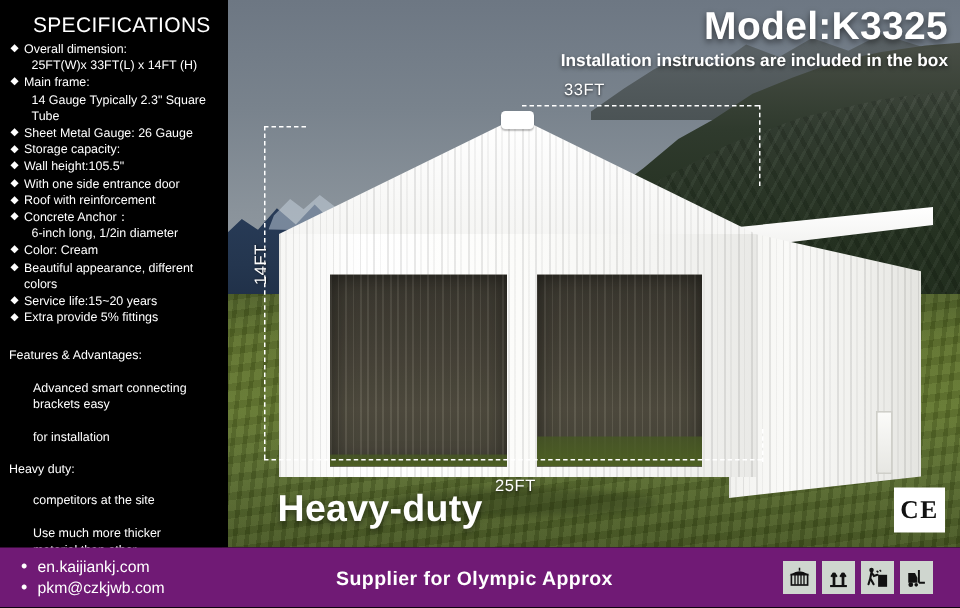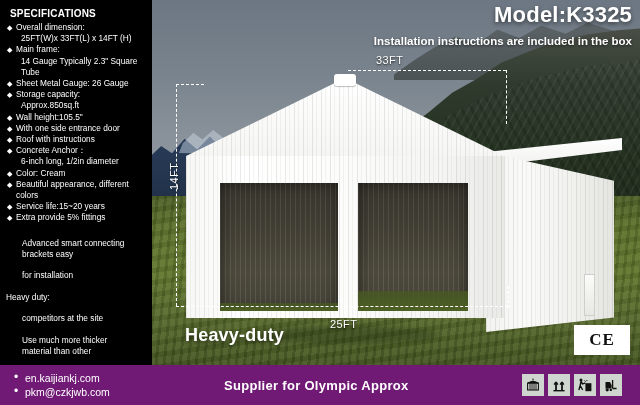--- a/index.html
+++ b/index.html
@@ -261,24 +261,24 @@
     left: 0;
     top: 0;
     width: 152px;
     height: 365px;
     background: #000;
     color: #fff;
     padding: 8px 6px 0 6px;
     box-sizing: border-box;
   }
   .spec-title {
-    font-size: 10px;
-    font-weight: bold;
+    font-size: 14px;
+    font-weight: normal;
     letter-spacing: .2px;
-    margin: 0 0 3px 4px;
+    margin: 0 0 3px 16px;
   }
   .spec-list {
     list-style: none;
     margin: 0;
     padding: 0;
   }
   .spec-list li {
     font-size: 8.3px;
     line-height: 11.2px;
     position: relative;
@@ -302,49 +302,49 @@
   }
   .feat-head { margin: 0; }
   .feat-body { margin: 10px; padding-left: 6px; }
 
   
   .model-title {
     position: absolute;
     right: 8px;
     top: 2px;
     color: #fff;
-    font-size: 22px;
+    font-size: 26px;
     font-weight: bold;
     letter-spacing: .2px;
     text-shadow: 0 2px 4px rgba(0,0,0,.55);
   }
   .install-note {
     position: absolute;
     right: 8px;
     top: 35px;
     color: #fff;
     font-size: 11.5px;
     font-weight: bold;
     text-shadow: 0 1px 3px rgba(0,0,0,.6);
   }
   .heavy-duty {
     position: absolute;
     left: 185px;
     top: 325px;
     color: #fff;
-    font-size: 18px;
+    font-size: 25px;
     font-weight: bold;
     letter-spacing: .2px;
     text-shadow: 0 2px 4px rgba(0,0,0,.5);
   }
   .ce-mark {
     position: absolute;
     right: 10px;
     top: 325px;
-    width: 56px;
+    width: 34px;
     height: 30px;
     background: #fff;
     display: flex;
     align-items: center;
     justify-content: center;
     color: #111;
     font-size: 17px;
     font-weight: bold;
     letter-spacing: 1px;
     font-family: "Liberation Serif", serif;
@@ -487,33 +487,32 @@
         <span>Main frame:</span>
         <span class="sub">14 Gauge Typically 2.3" Square Tube</span>
       </li>
       <li>
         <span class="dia">◆</span>
         <span>Sheet Metal Gauge: 26 Gauge</span>
       </li>
       <li>
         <span class="dia">◆</span>
         <span>Storage capacity:</span>
-        <span class="sub">Approx.850sq.ft</span>
       </li>
       <li>
         <span class="dia">◆</span>
         <span>Wall height:105.5"</span>
       </li>
       <li>
         <span class="dia">◆</span>
         <span>With one side entrance door</span>
       </li>
       <li>
         <span class="dia">◆</span>
-        <span>Roof with instructions</span>
+        <span>Roof with reinforcement</span>
       </li>
       <li>
         <span class="dia">◆</span>
         <span>Concrete Anchor：</span>
         <span class="sub">6-inch long, 1/2in diameter</span>
       </li>
       <li>
         <span class="dia">◆</span>
         <span>Color: Cream</span>
       </li>
@@ -525,20 +524,21 @@
         <span class="dia">◆</span>
         <span>Service life:15~20 years</span>
       </li>
       <li>
         <span class="dia">◆</span>
         <span>Extra provide 5% fittings</span>
       </li>
     </ul>
 
     <div class="feat-block">
+      <p class="feat-head">Features &amp; Advantages:</p>
       <p class="feat-body">Advanced smart connecting brackets easy</p>
       <p class="feat-body">for installation</p>
       <p class="feat-head">Heavy duty:</p>
       <p class="feat-body">competitors at the site</p>
       <p class="feat-body">Use much more thicker material than other</p>
     </div>
   </div>
 
   <div class="footer">
     <ul class="footer-contact">

